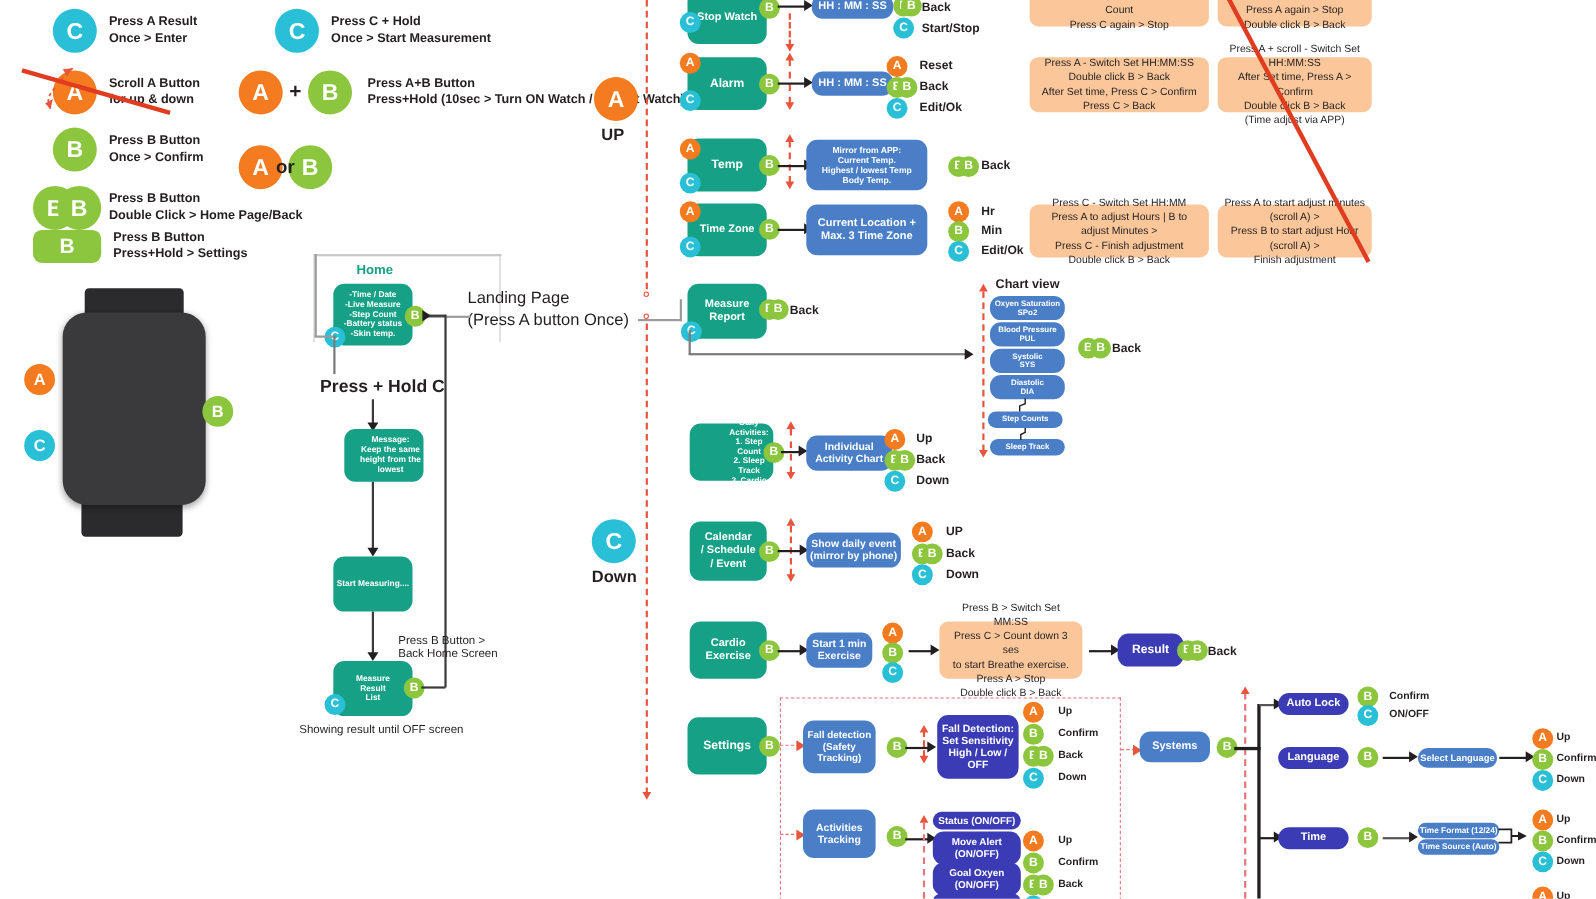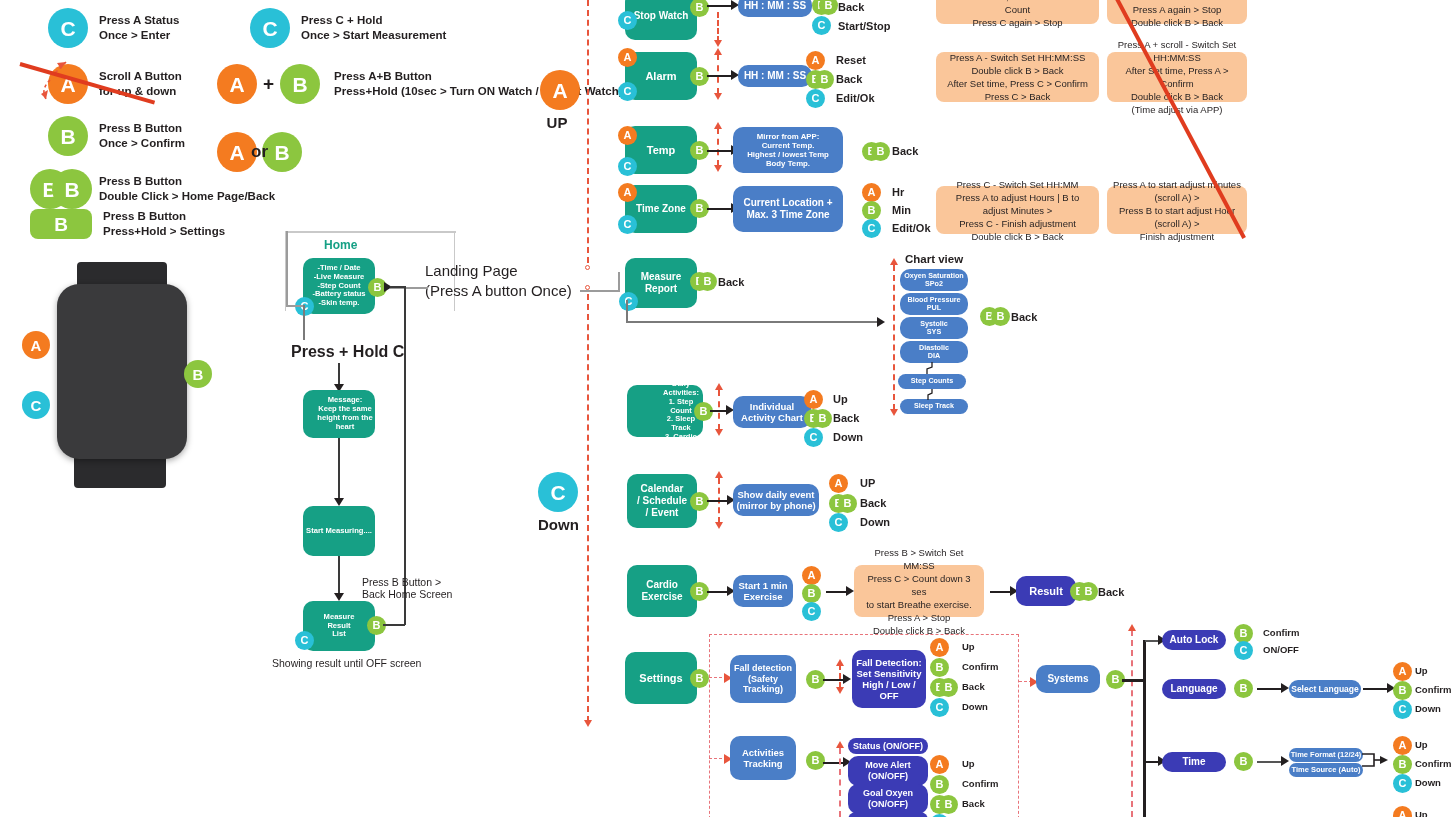--- a/index.html
+++ b/index.html
@@ -94,21 +94,21 @@
   .smallcircle { width:5px;height:5px;border:1.5px solid #e8553c;border-radius:50%;background:#fff; }
 </style>
 </head>
 <body>
 
 <div class="abs" style="left:30px; top:4px; width:250px;">
 
   <div class="abs" style="left:18px; top:4px; display:flex; align-items:center; gap:11px;">
     <div class="chip C big">C</div>
     <div class="legend-txt">
-      <div>Press A Status</div>
+      <div>Press A Result</div>
       <div>Once &gt; Enter</div>
     </div>
   </div>
 
   <div class="abs" style="left:18px; top:60px; display:flex; align-items:center; gap:11px;">
     <div class="chip A big">A</div>
     <div class="legend-txt">
       <div>Scroll A Button</div>
       <div>for up &amp; down</div>
     </div>
@@ -211,25 +211,25 @@
 <div class="abs arrowR" style="left:384px; top:282px; border-left-color:#231f20;"></div>
 <div class="abs gline" style="left:580px; top:290px; width:40px; background:#9b9b9b;"></div>
 
 <div class="abs" style="left:618px; top:272px; width:1.5px; height:20px; background:#9b9b9b;"></div>
 
 <div class="abs title-xl" style="left:291px; top:343px;">Press + Hold C</div>
 <div class="abs gvline" style="left:303px; top:305px; height:35px; background:#7a7a7a;"></div>
 <div class="abs vline" style="left:338px; top:363px; height:23px; background:#3a3a3a;"></div>
 <div class="abs arrowD" style="left:334px; top:384px;"></div>
 
-<div class="abs box green" style="left:303px; top:390px; width:72px; height:48px; font-size:7.6px; flex-direction:column;padding-left:12px;">
+<div class="abs box green" style="left:313px; top:390px; width:72px; height:48px; font-size:7.6px; flex-direction:column;padding-left:12px;">
   <div>Message:</div>
   <div>Keep the same</div>
   <div>height from the</div>
-  <div>heart</div>
+  <div>lowest</div>
 </div>
 
 <div class="abs vline" style="left:338px; top:438px; height:63px; background:#3a3a3a;"></div>
 <div class="abs arrowD" style="left:334px; top:498px;"></div>
 
 <div class="abs box green" style="left:303px; top:506px; width:72px; height:50px; font-size:7.6px;">Start Measuring....</div>
 
 <div class="abs vline" style="left:338px; top:556px; height:40px; background:#3a3a3a;"></div>
 <div class="abs arrowD" style="left:334px; top:593px;"></div>
 

